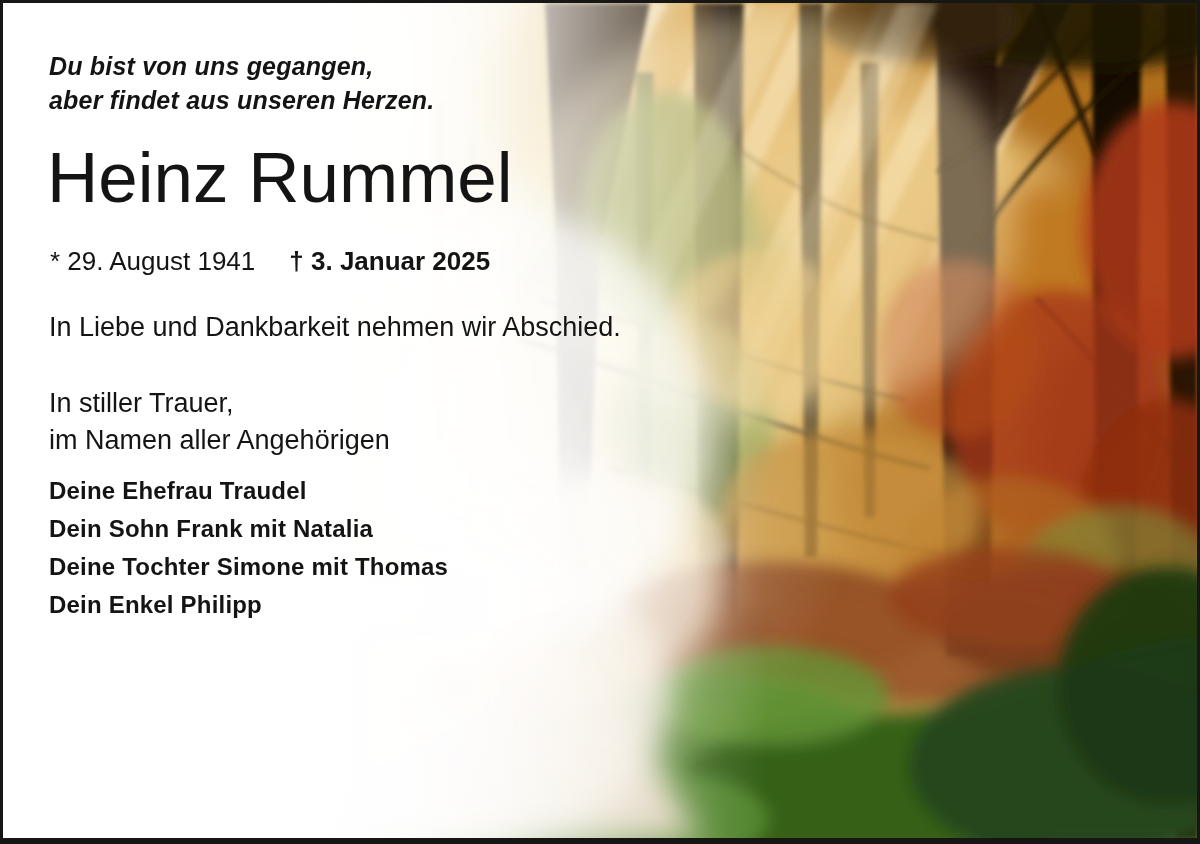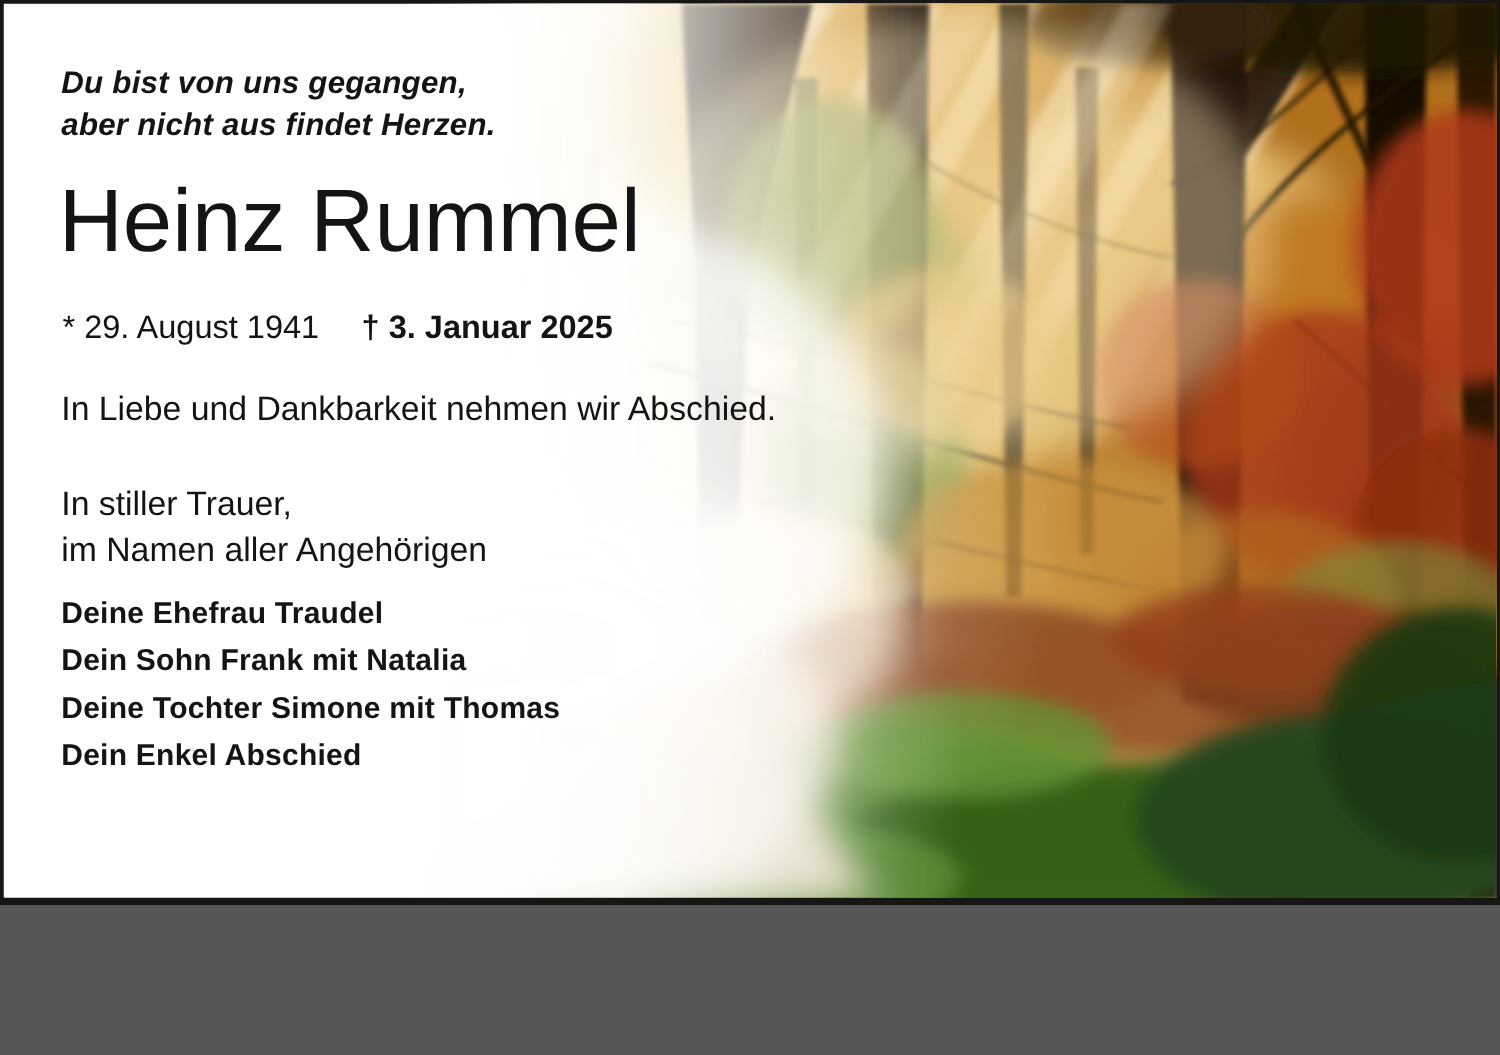--- a/index.html
+++ b/index.html
@@ -1,18 +1,18 @@
 <!DOCTYPE html>
 <html><head>
 <meta charset="utf-8">
 <style>
   html,body { margin:0; padding:0; background:#555; }
   .card {
     position:relative;
-    width:1200px; height:724px;
+    width:1200px; height:844px;
     box-sizing:border-box;
     border:3px solid #161614;
     border-bottom-width:6px;
     overflow:hidden;
     background:#ffffff;
     font-family:"Liberation Sans","DejaVu Sans",sans-serif;
     color:#141414;
   }
   .photo { position:absolute; inset:0; }
   .photo svg { display:block; width:100%; height:100%; }
@@ -186,38 +186,38 @@
       </g>
     </svg>
   </div>
 
   <div class="white-fade"></div>
 
   <div class="content">
 
     <div class="epigraph">
       <div>Du bist von uns gegangen,</div>
-      <div>aber nicht aus findet Herzen.</div>
+      <div>aber findet aus unseren Herzen.</div>
     </div>
 
     <h1 class="name">Heinz Rummel</h1>
 
     <div class="dates">
       <span>* 29. August 1941</span><span class="death">† 3. Januar 2025</span>
     </div>
 
     <div class="farewell">In Liebe und Dankbarkeit nehmen wir Abschied.</div>
 
     <div class="mourning">
       <div>In stiller Trauer,</div>
       <div>im Namen aller Angehörigen</div>
     </div>
 
     <div class="family">
       <div>Deine Ehefrau Traudel</div>
       <div>Dein Sohn Frank mit Natalia</div>
       <div>Deine Tochter Simone mit Thomas</div>
-      <div>Dein Enkel Abschied</div>
+      <div>Dein Enkel Philipp</div>
     </div>
 
 
   </div>
 </div>
 
 </body></html>

